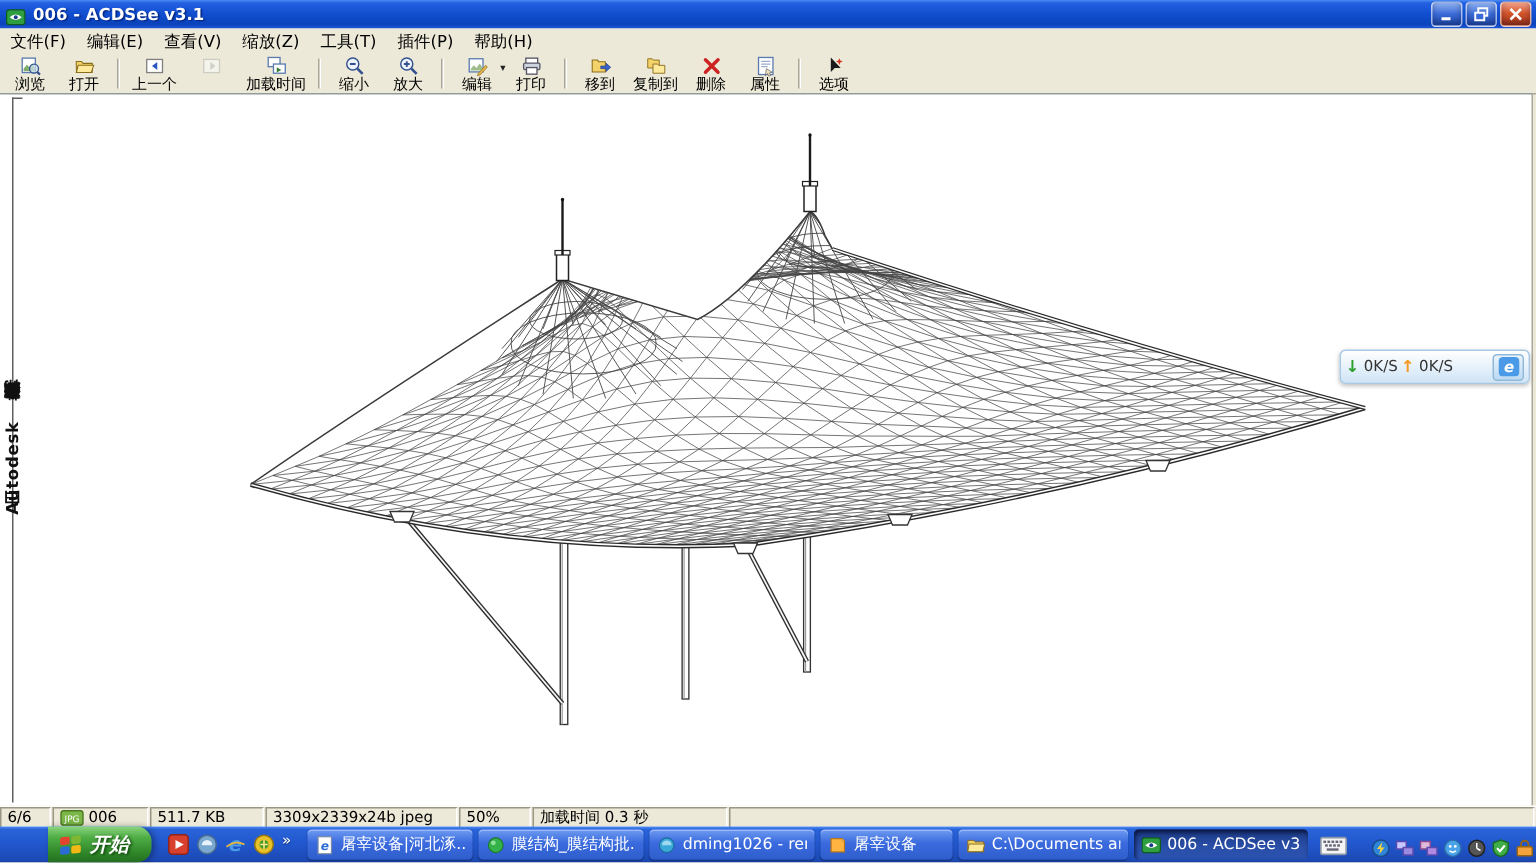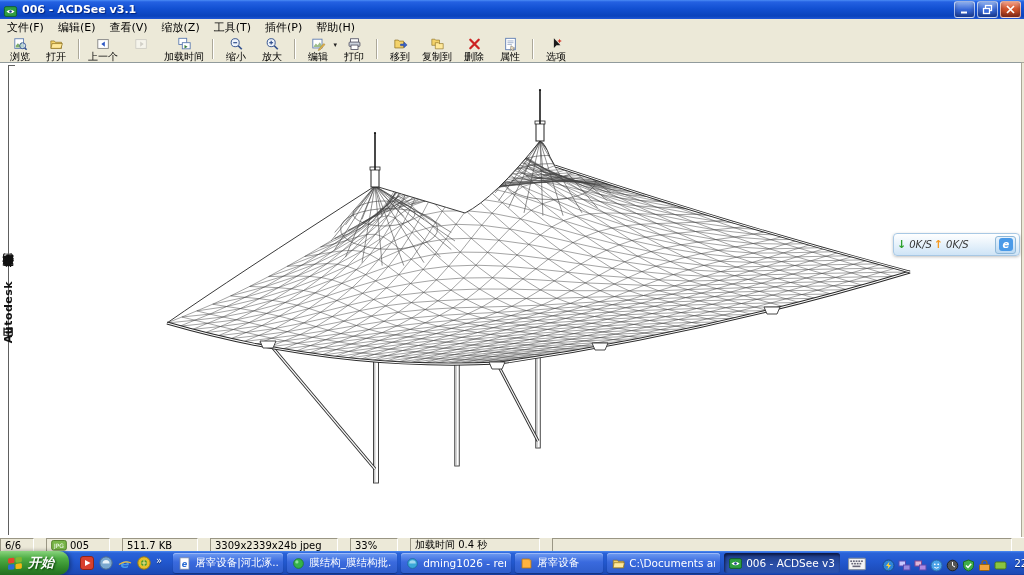--- a/index.html
+++ b/index.html
@@ -43,34 +43,34 @@
   .cad-tick{position:absolute;left:8px;top:2px;width:7px;height:1px;background:#606060;}
   .watermark{position:absolute;left:2px;top:210px;writing-mode:vertical-rl;transform:rotate(180deg);
     font-size:11px;color:#111;letter-spacing:.5px;font-weight:bold;white-space:nowrap;}
   
   #speedwidget{position:absolute;right:1px;top:170px;width:119px;height:21px;border-radius:4px;
     background:linear-gradient(#ffffff,#e2effa 60%,#cfe4f6);border:1px solid #a8c8e4;
     box-shadow:0 1px 3px rgba(0,0,0,.25);display:flex;align-items:center;font-size:10px;color:#444;
     padding:0 3px;}
   .sw-down{color:#2ca02c;font-weight:bold;font-size:11px;}
   .sw-up{color:#f59a23;font-weight:bold;font-size:11px;}
-  .sw-val{margin:0 2px 0 3px;color:#333;font-style:italic;}
+  .sw-val{margin:0 2px 0 3px;color:#333;}
   .sw-btn{margin-left:auto;width:19px;height:16px;border-radius:3px;
     background:linear-gradient(#eaf4fd,#bcd9f2);border:1px solid #8fb8d8;display:flex;
     align-items:center;justify-content:center;}
   .sw-btn svg{width:14px;height:13px;}
   
   #statusbar{position:absolute;top:537px;left:0;right:0;height:14px;background:#ece9d8;display:flex;
     align-items:stretch;font-size:10px;color:#000;border-top:1px solid #fff;}
   .sb-seg{display:flex;align-items:center;padding:0 4px;white-space:nowrap;
-    border:1px solid;border-color:#9a9684 #fff #fff #9a9684;margin-right:12px;}
+    border:1px solid;border-color:#9a9684 #fff #fff #9a9684;margin-right:1px;}
   .sb-seg svg{width:16px;height:11px;margin-right:3px;flex:none;}
   
   #taskbar{position:absolute;top:551px;left:0;right:0;height:24px;display:flex;align-items:center;
-    background:linear-gradient(180deg,#4f8ef5 0%,#2a63d8 8%,#2258cf 45%,#1c49b4 95%,#15389a 100%);}
+    background:linear-gradient(180deg,#4f8ef5 0%,#2a63d8 8%,#2258cf 45%,#1c49b4 95%,#15389a 100%);padding-left:32px;}
   #startbtn{height:24px;flex:none;padding:0 15px 0 7px;border-radius:0 10px 10px 0;display:flex;
     align-items:center;color:#fff;font-weight:bold;font-style:italic;font-size:13px;
     text-shadow:1px 1px 2px #0a3a08;
     background:linear-gradient(180deg,#8bd47f 0%,#4fae45 30%,#2e8528 75%,#246e20 100%);
     box-shadow:2px 0 4px rgba(0,0,0,.35);}
   #startbtn svg{width:17px;height:17px;margin-right:4px;}
   .quicklaunch{display:flex;align-items:center;margin-left:8px;flex:none;}
   .ql-icon{width:16px;height:16px;margin:0 1.5px;}
   .chevron{color:#fff;font-size:10px;margin:0 3px 6px 3px;text-shadow:0 1px 1px #0a2a6a;}
   #taskbtns{display:flex;align-items:center;flex:none;margin-left:6px;}
@@ -334,33 +334,33 @@
 
 <div id="statusbar">
     <div class="sb-seg" style="width: 24px;">
       <span>6/6</span>
     </div>
     <div class="sb-seg" style="width: 54px;">
       <svg viewBox="0 0 17 12" width="16" height="11">
         <rect x="0.5" y="0.5" width="16" height="10.5" rx="2" fill="#7ab648" stroke="#4a7a20"></rect>
         <text x="8.5" y="8.4" font-size="6.5" fill="#fff" text-anchor="middle">JPG</text>
       </svg>
-      <span>005</span>
+      <span>006</span>
     </div>
     <div class="sb-seg" style="width: 66px; text-align: center;">
       <span>511.7 KB</span>
     </div>
     <div class="sb-seg" style="width: 118px;">
       <span>3309x2339x24b jpeg</span>
     </div>
     <div class="sb-seg" style="width: 38px;">
-      <span>33%</span>
+      <span>50%</span>
     </div>
     <div class="sb-seg" style="width: 120px;">
-      <span>加载时间 0.4 秒</span>
+      <span>加载时间 0.3 秒</span>
     </div>
     <div class="sb-seg" style="flex: 1 1 0%;">
       <span></span>
     </div>
   </div>
 
 <div id="taskbar">
   <div id="startbtn">
     <svg viewBox="0 0 16 16">
       <g transform="skewY(-6)">

